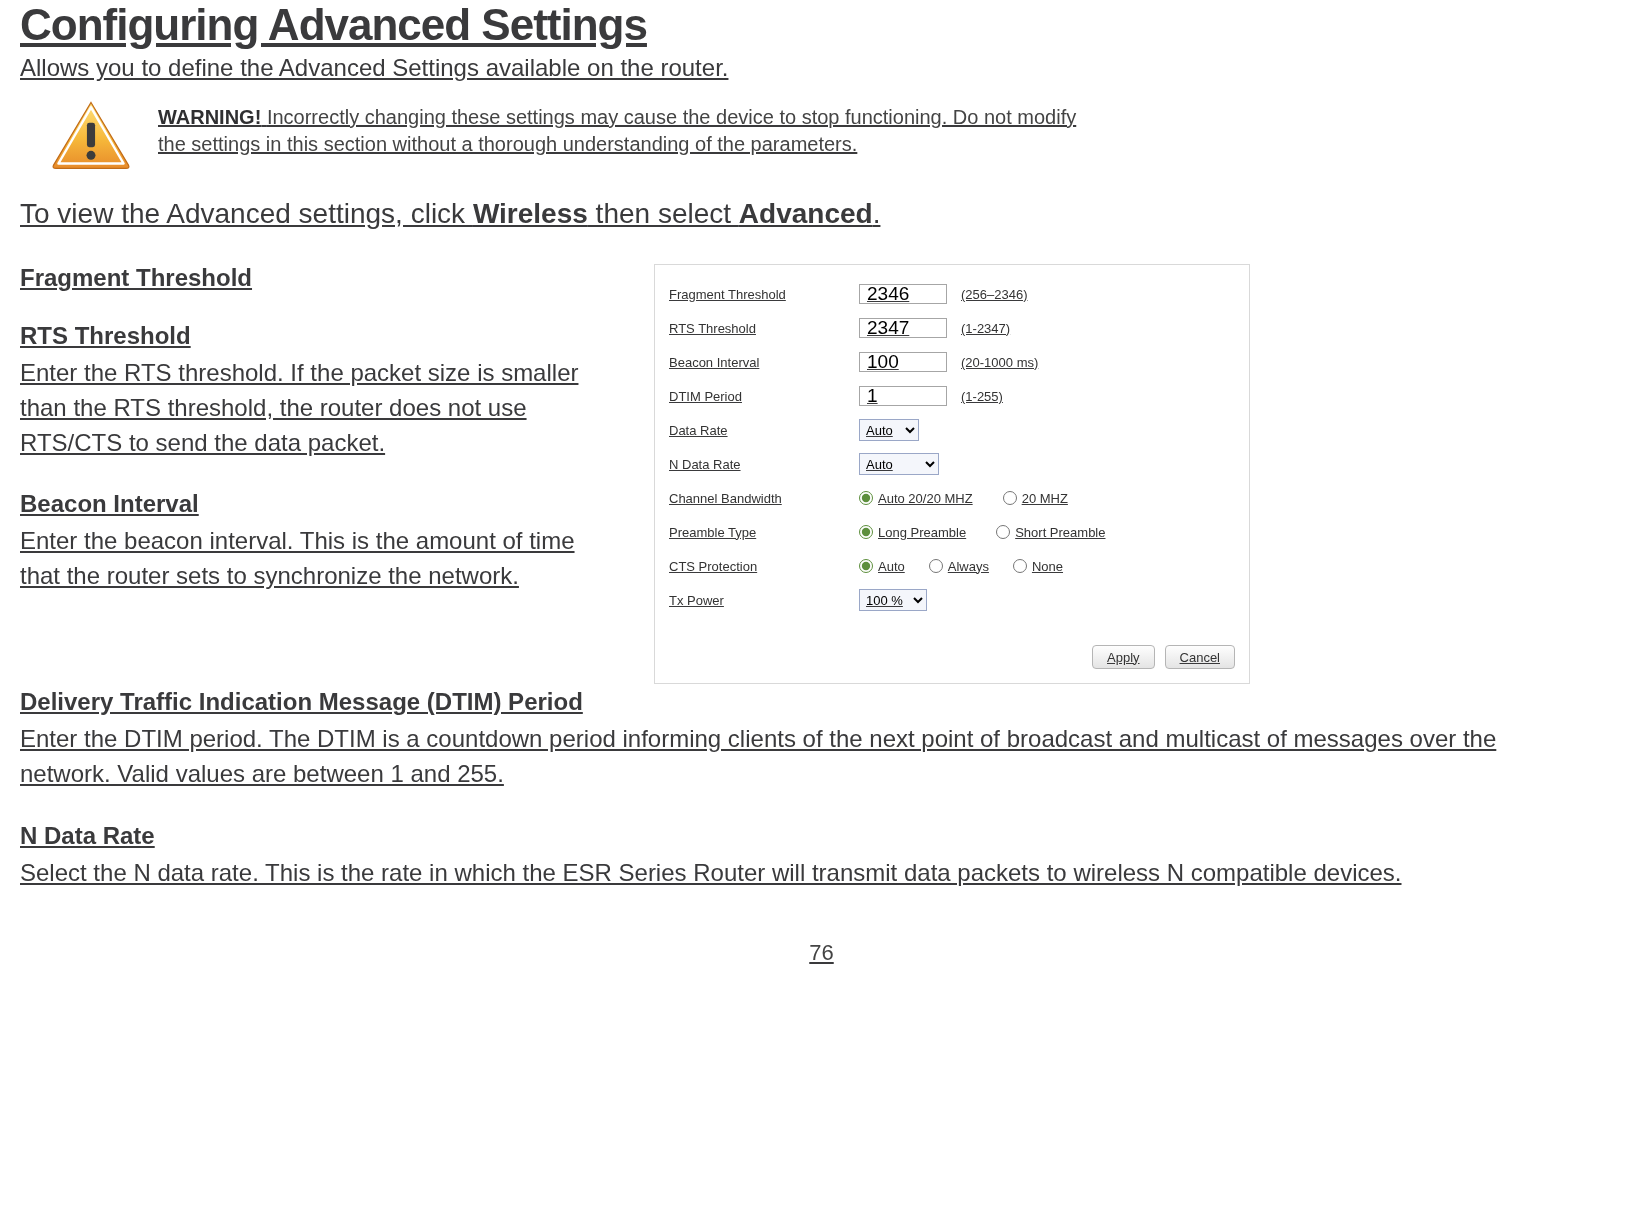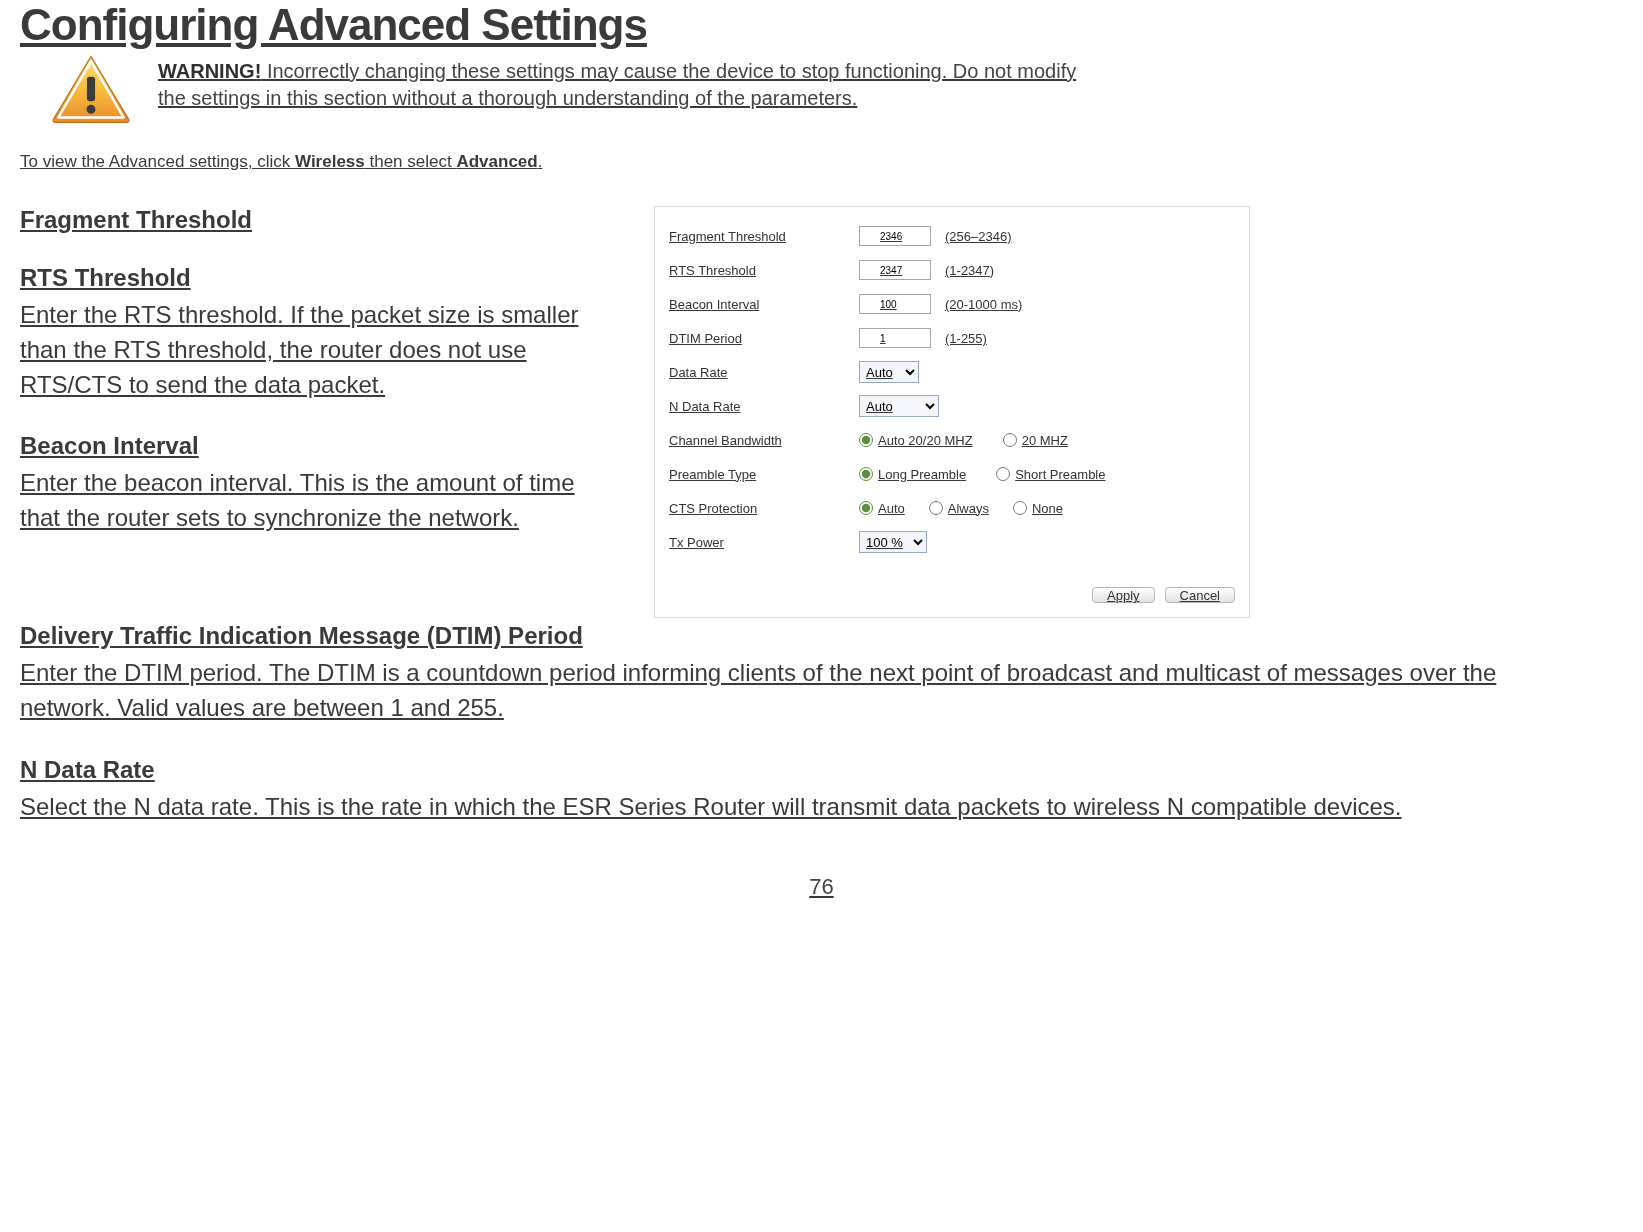--- a/index.html
+++ b/index.html
@@ -39,21 +39,21 @@
   }
   .warning-text {
     font-size: 20px;
     color: #444;
     max-width: 940px;
     line-height: 1.35;
     padding-top: 4px;
   }
   .warning-text b { font-weight: 700; color: #2f2f31; }
   .instruction {
-    font-size: 17px;
+    font-size: 28px;
     margin-bottom: 34px;
   }
   .instruction b { font-weight: 700; }
   .content-row {
     display: flex;
     align-items: flex-start;
     gap: 34px;
   }
   .left-col {
     flex: 0 0 600px;
@@ -107,25 +107,25 @@
   .panel .row {
     display: flex;
     align-items: center;
     min-height: 34px;
   }
   .panel .lbl {
     flex: 0 0 190px;
     color: #333;
   }
   .panel input[type="text"] {
-    width: 72px;
+    width: 88px;
     height: 20px;
     border: 1px solid #a6a6a6;
-    font-size: 10px;
-    padding: 1px 20px;
+    font-size: 19px;
+    padding: 1px 7px;
     box-sizing: border-box;
     font-family: Arial, sans-serif;
   }
   .panel .hint {
     margin-left: 14px;
     color: #333;
   }
   .panel select {
     height: 22px;
     border: 1px solid #9aa7c7;
@@ -154,36 +154,37 @@
     margin: 0;
     accent-color: #5d8f3d;
   }
   .panel .buttons {
     display: flex;
     justify-content: flex-end;
     gap: 10px;
     margin-top: 28px;
   }
   .panel button {
-    height: 16px;
+    height: 24px;
     padding: 0 14px;
     font-size: 13px;
     font-family: Arial, sans-serif;
     border: 1px solid #b5b5b5;
     border-radius: 4px;
     background: linear-gradient(#fefefe, #e4e4e4);
     color: #333;
     cursor: pointer;
   }
 </style>
 </head>
 <body>
 
 <div class="page">
   <h1>Configuring Advanced Settings</h1>
+  <div class="subtitle">Allows you to define the Advanced Settings available on the router.</div>
 
   <div class="warning-block">
     <div class="warning-icon">
       <svg viewBox="0 0 100 86">
         <defs>
           <linearGradient id="g1" x1="0" y1="0" x2="0" y2="1">
             <stop offset="0%" stop-color="#ffe07a"></stop>
             <stop offset="55%" stop-color="#f6b93b"></stop>
             <stop offset="100%" stop-color="#e88b2a"></stop>
           </linearGradient>

